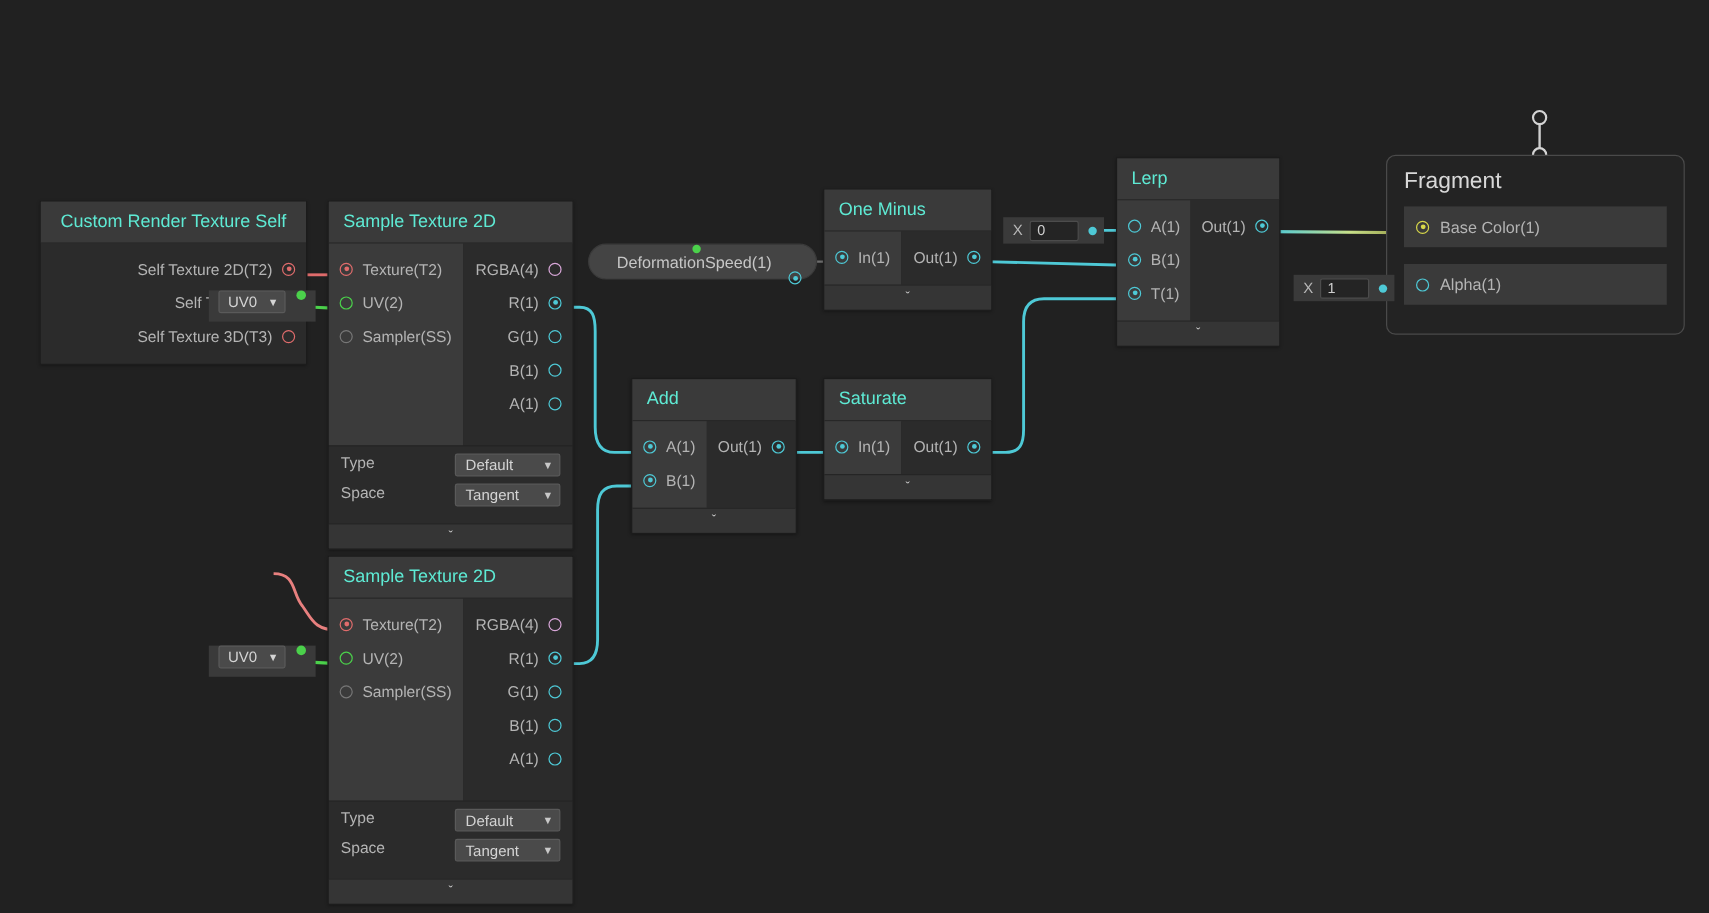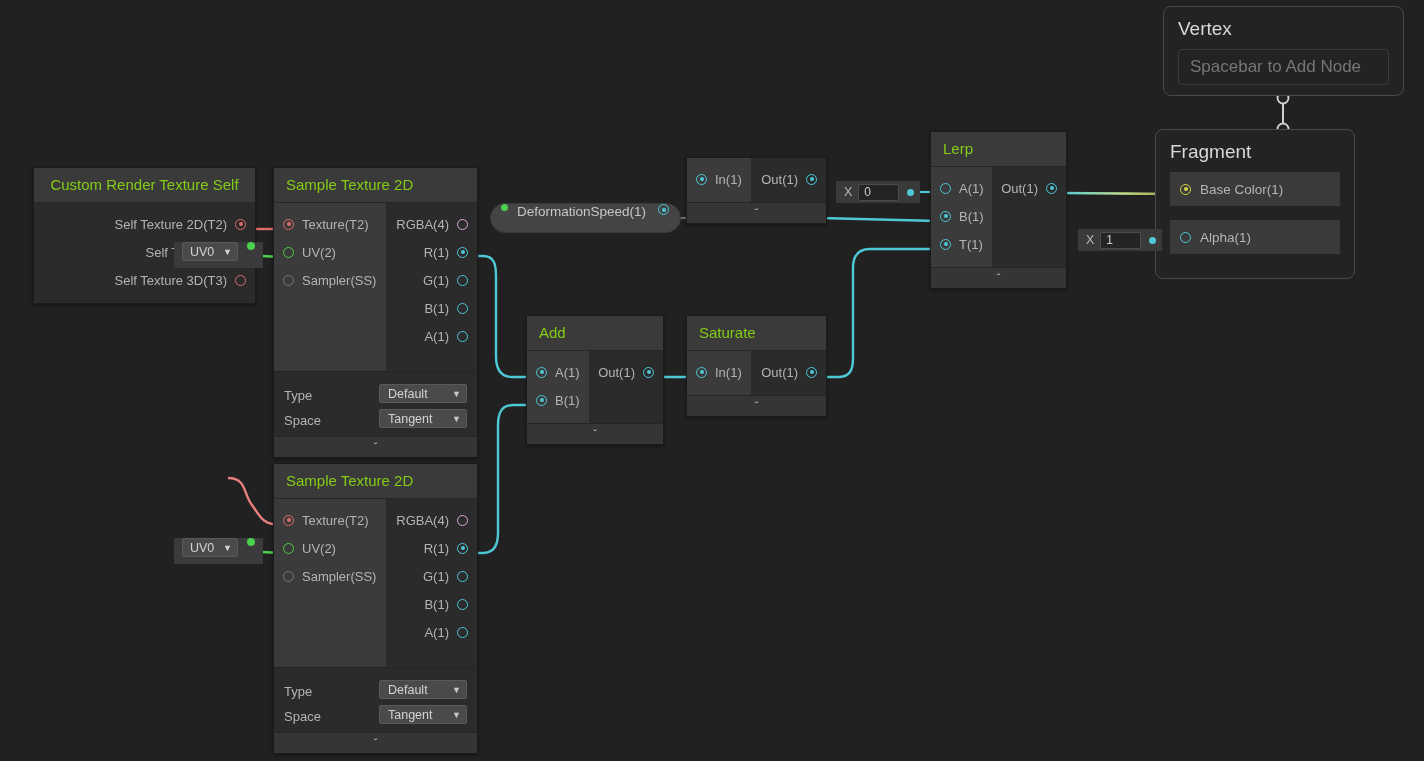--- a/index.html
+++ b/index.html
@@ -30,21 +30,21 @@
   .node {
     position: absolute;
     z-index: 2;
     background: #2b2b2b;
     border: 1px solid #1b1b1b;
     box-shadow: 0 1px 3px rgba(0,0,0,0.45);
     box-sizing: border-box;
   }
   .node-title {
     background: #3a3a3a;
-    color: #84cc16;
+    color: #5eead4;
     font-size: 15px;
     padding: 9px 12px 10px 12px;
     line-height: 1;
     border-bottom: 1px solid #272727;
   }
   .node-ports {
     display: flex;
     align-items: stretch;
   }
   .port-col-in {
@@ -95,21 +95,21 @@
   .dot.c-yellow  { border-color: #d8d84a; color: #d8d84a; }
 
   
   .node-settings {
     background: #2b2b2b;
     border-top: 1px solid #232323;
     padding: 6px 0 8px 0;
   }
   .setting-row {
     display: flex;
-    align-items: flex-end;
+    align-items: flex-start;
     height: 25px;
     padding: 0 10px;
     font-size: 13px;
     color: #b4b4b4;
   }
   .setting-row .s-label { flex: 0 0 auto; }
   .setting-row .s-drop {
     margin-left: auto;
     background: #4a4a4a;
     border: 1px solid #5a5a5a;
@@ -138,25 +138,27 @@
 
   
   .prop-node {
     position: absolute;
     z-index: 2;
     background: #444444;
     border: 1px solid #3a3a3a;
     border-radius: 16px;
     height: 30px;
     display: flex;
+    align-items: center;
     padding: 0 12px 0 10px;
     box-sizing: border-box;
     color: #c6c6c6;
     font-size: 13.5px;
     white-space: nowrap;
+    flex-direction: column;
   }
   .prop-node .pdot-left {
     width: 7px; height: 7px; border-radius: 50%;
     background: #4bd14b;
     margin-right: 9px;
     flex: 0 0 auto;
   }
   .prop-node .pname { margin-right: 12px; }
   .prop-node .pdot-right { margin-left: auto; }
 
@@ -512,20 +514,21 @@
     </div>
   </div>
 
   <div class="prop-node" style="left:490px; top:203px; width:191px;">
     <span class="pdot-left"></span>
     <span class="pname">DeformationSpeed(1)</span>
     <span class="dot c-cyan filled pdot-right"></span>
   </div>
 
   <div class="node" style="left:686px; top:157px; width:141px;">
+    <div class="node-title">One Minus</div>
     <div class="node-ports">
       <div class="port-col-in">
         <div class="port-row in">
           <span class="dot c-cyan filled"></span>
           <span class="lbl">In(1)</span>
         </div>
       </div>
       <div class="port-col-out">
         <div class="port-row out">
           <span class="lbl">Out(1)</span>
@@ -576,26 +579,22 @@
   </div>
 
   <div class="val-widget" style="left:1078px; top:229px; width:84px;">
     <span class="vx">X</span>
     <span class="vfield">
       <span>1</span>
     </span>
     <span class="vdot"></span>
   </div>
 
-  <div class="master-node" style="left:1163px; top:6px; width:241px; height:90px;">
-    <div class="master-title">Vertex</div>
-    <div class="master-hint">Spacebar to Add Node</div>
-  </div>
-
-  <div class="master-node" style="left:1155px; top:129px; width:200px; height:150px;">
+
+  <div class="master-node" style="left:1155px; top:129px; width:249px; height:150px;">
     <div class="master-title">Fragment</div>
     <div class="master-block">
       <span class="dot c-yellow filled"></span>
       <span class="lbl">Base Color(1)</span>
     </div>
     <div class="master-block">
       <span class="dot c-cyan"></span>
       <span class="lbl">Alpha(1)</span>
     </div>
   </div>

